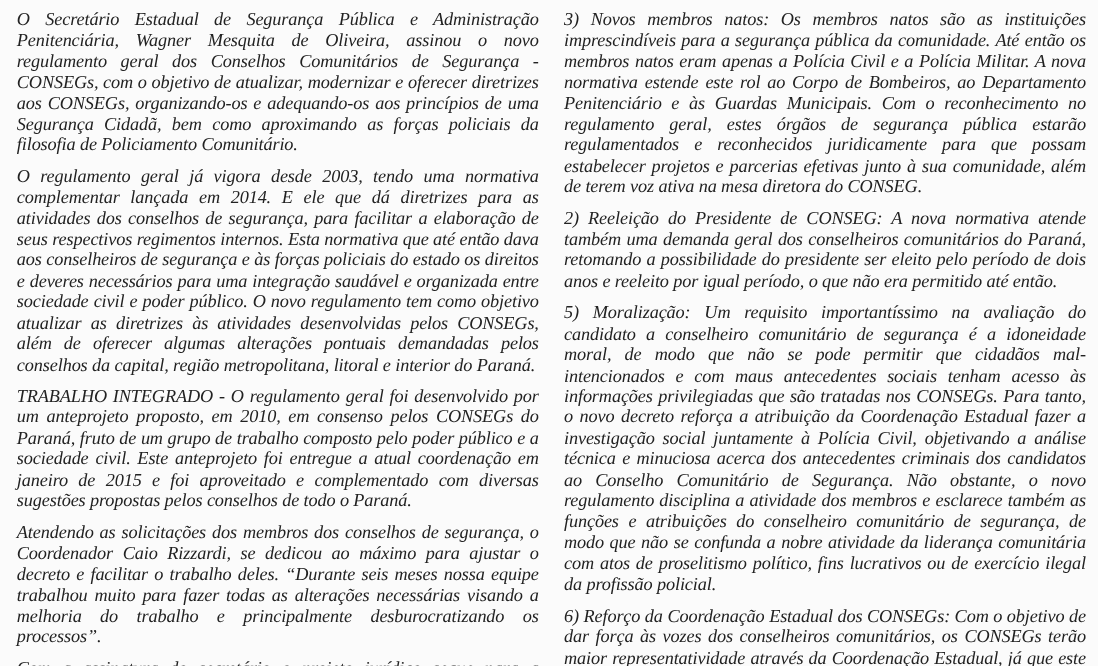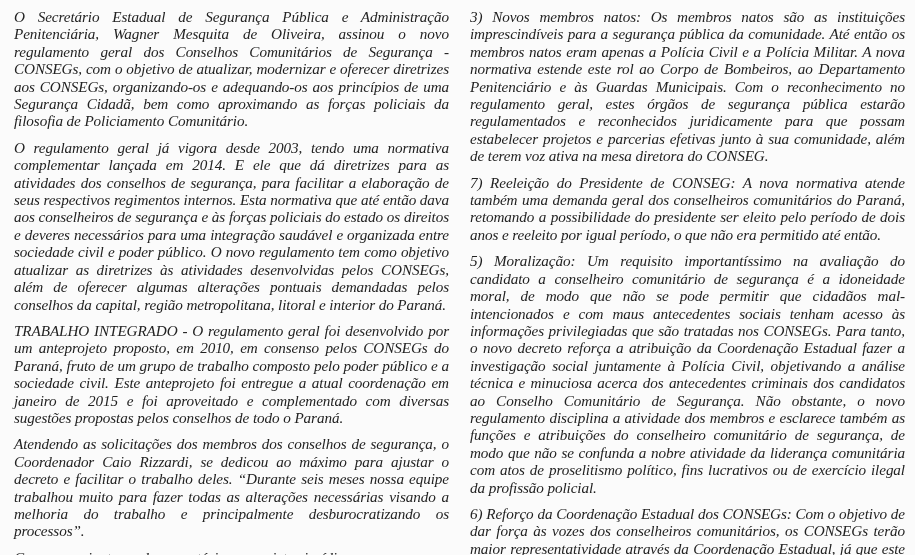--- a/index.html
+++ b/index.html
@@ -43,17 +43,17 @@
 <div class="page">
   <div class="column">
     <p>O Secretário Estadual de Segurança Pública e Administração Penitenciária, Wagner Mesquita de Oliveira, assinou o novo regulamento geral dos Conselhos Comunitários de Segurança - CONSEGs, com o objetivo de atualizar, modernizar e oferecer diretrizes aos CONSEGs, organizando-os e adequando-os aos princípios de uma Segurança Cidadã, bem como aproximando as forças policiais da filosofia de Policiamento Comunitário.</p>
     <p>O regulamento geral já vigora desde 2003, tendo uma normativa complementar lançada em 2014. E ele que dá diretrizes para as atividades dos conselhos de segurança, para facilitar a elaboração de seus respectivos regimentos internos. Esta normativa que até então dava aos conselheiros de segurança e às forças policiais do estado os direitos e deveres necessários para uma integração saudável e organizada entre sociedade civil e poder público. O novo regulamento tem como objetivo atualizar as diretrizes às atividades desenvolvidas pelos CONSEGs, além de oferecer algumas alterações pontuais demandadas pelos conselhos da capital, região metropolitana, litoral e interior do Paraná.</p>
     <p>TRABALHO INTEGRADO - O regulamento geral foi desenvolvido por um anteprojeto proposto, em 2010, em consenso pelos CONSEGs do Paraná, fruto de um grupo de trabalho composto pelo poder público e a sociedade civil. Este anteprojeto foi entregue a atual coordenação em janeiro de 2015 e foi aproveitado e complementado com diversas sugestões propostas pelos conselhos de todo o Paraná.</p>
     <p>Atendendo as solicitações dos membros dos conselhos de segurança, o Coordenador Caio Rizzardi, se dedicou ao máximo para ajustar o decreto e facilitar o trabalho deles. “Durante seis meses nossa equipe trabalhou muito para fazer todas as alterações necessárias visando a melhoria do trabalho e principalmente desburocratizando os processos”.</p>
     <p>Com a assinatura do secretário o projeto jurídico segue para a assinatura do Governador Beto Richa para posteriormente entrar em vigor.</p>
   </div>
   <div class="column">
     <p>3) Novos membros natos: Os membros natos são as instituições imprescindíveis para a segurança pública da comunidade. Até então os membros natos eram apenas a Polícia Civil e a Polícia Militar. A nova normativa estende este rol ao Corpo de Bombeiros, ao Departamento Penitenciário e às Guardas Municipais. Com o reconhecimento no regulamento geral, estes órgãos de segurança pública estarão regulamentados e reconhecidos juridicamente para que possam estabelecer projetos e parcerias efetivas junto à sua comunidade, além de terem voz ativa na mesa diretora do CONSEG.</p>
-    <p>7) Reeleição do Presidente de CONSEG: A nova normativa atende também uma demanda geral dos conselheiros comunitários do Paraná, retomando a possibilidade do presidente ser eleito pelo período de dois anos e reeleito por igual período, o que não era permitido até então.</p>
+    <p>2) Reeleição do Presidente de CONSEG: A nova normativa atende também uma demanda geral dos conselheiros comunitários do Paraná, retomando a possibilidade do presidente ser eleito pelo período de dois anos e reeleito por igual período, o que não era permitido até então.</p>
     <p>5) Moralização: Um requisito importantíssimo na avaliação do candidato a conselheiro comunitário de segurança é a idoneidade moral, de modo que não se pode permitir que cidadãos mal-intencionados e com maus antecedentes sociais tenham acesso às informações privilegiadas que são tratadas nos CONSEGs. Para tanto, o novo decreto reforça a atribuição da Coordenação Estadual fazer a investigação social juntamente à Polícia Civil, objetivando a análise técnica e minuciosa acerca dos antecedentes criminais dos candidatos ao Conselho Comunitário de Segurança. Não obstante, o novo regulamento disciplina a atividade dos membros e esclarece também as funções e atribuições do conselheiro comunitário de segurança, de modo que não se confunda a nobre atividade da liderança comunitária com atos de proselitismo político, fins lucrativos ou de exercício ilegal da profissão policial.</p>
     <p>6) Reforço da Coordenação Estadual dos CONSEGs: Com o objetivo de dar força às vozes dos conselheiros comunitários, os CONSEGs terão maior representatividade através da Coordenação Estadual, já que este regulamento geral resgata a figura do Assessor Comunitário de Segurança, disposto no Decreto Estadual nº 5887/2005 como pessoa ligada diretamente ao Secretário Estadual de Segurança Pública. Deste modo espera-se estreitar a comunicação entre o nível de direção da SESP e os CONSEGs, sem intermediários e agilizando</p>
   </div>
 </div>
 
 </body></html>

